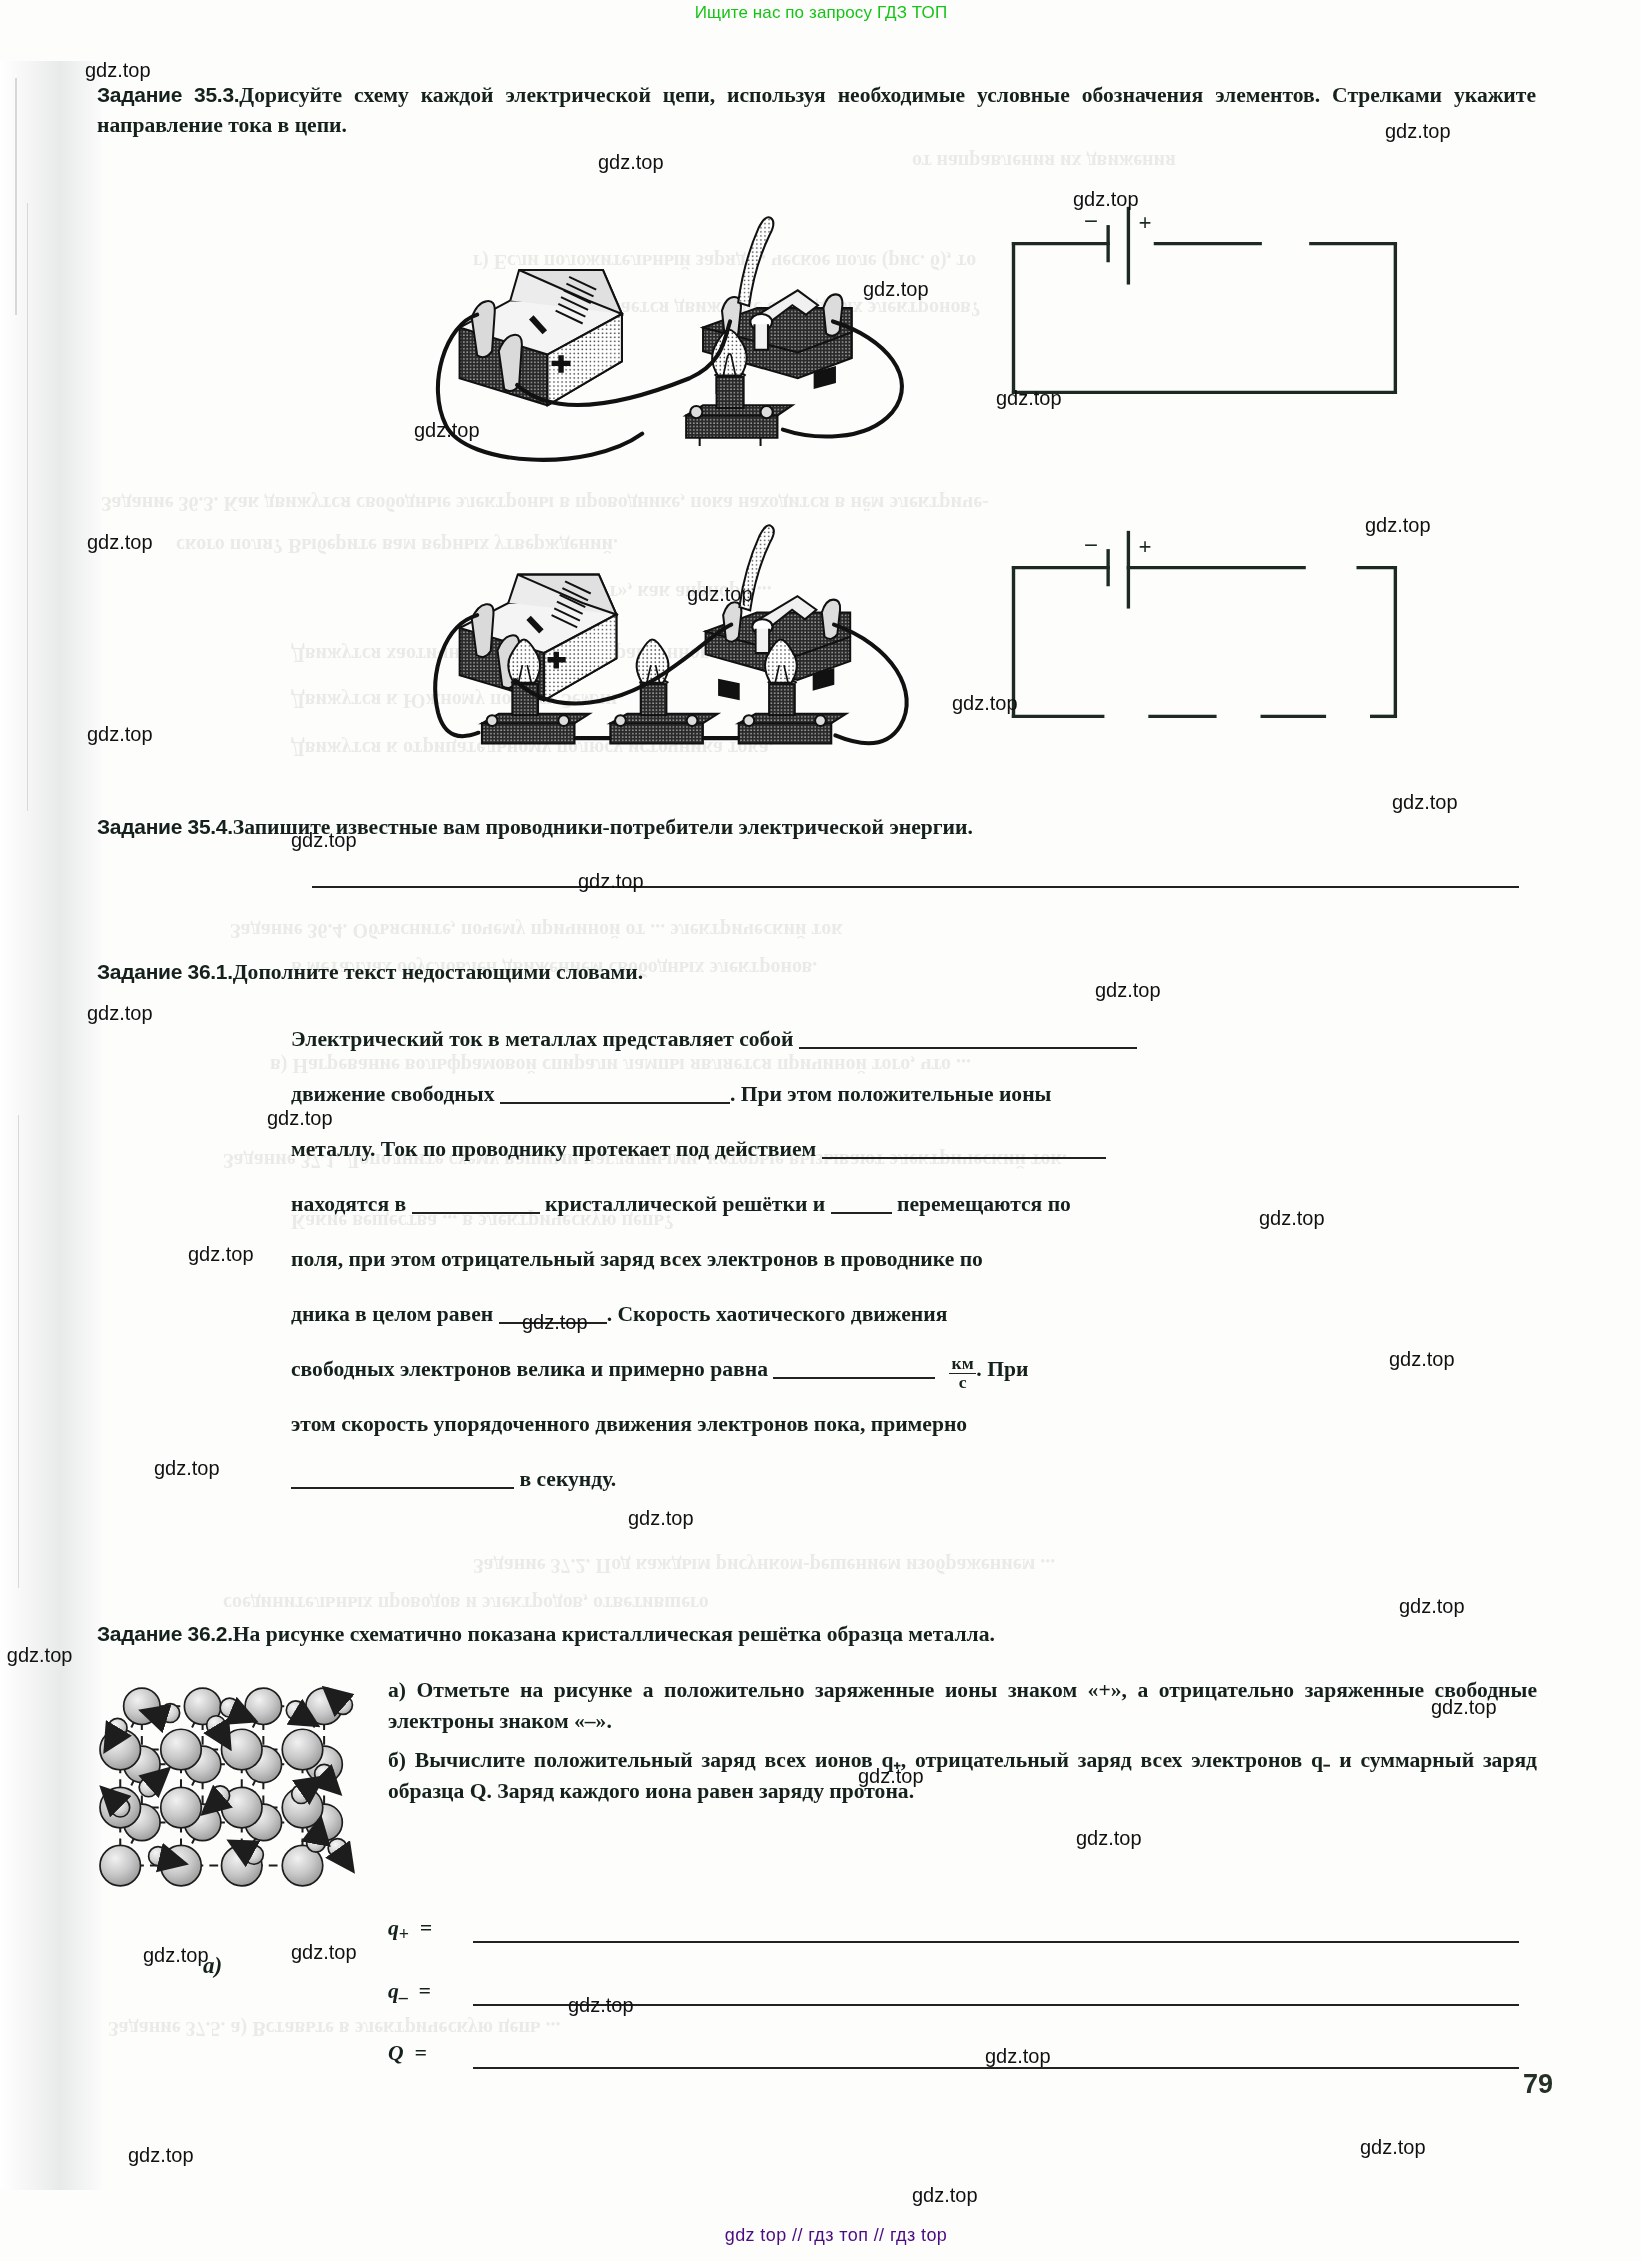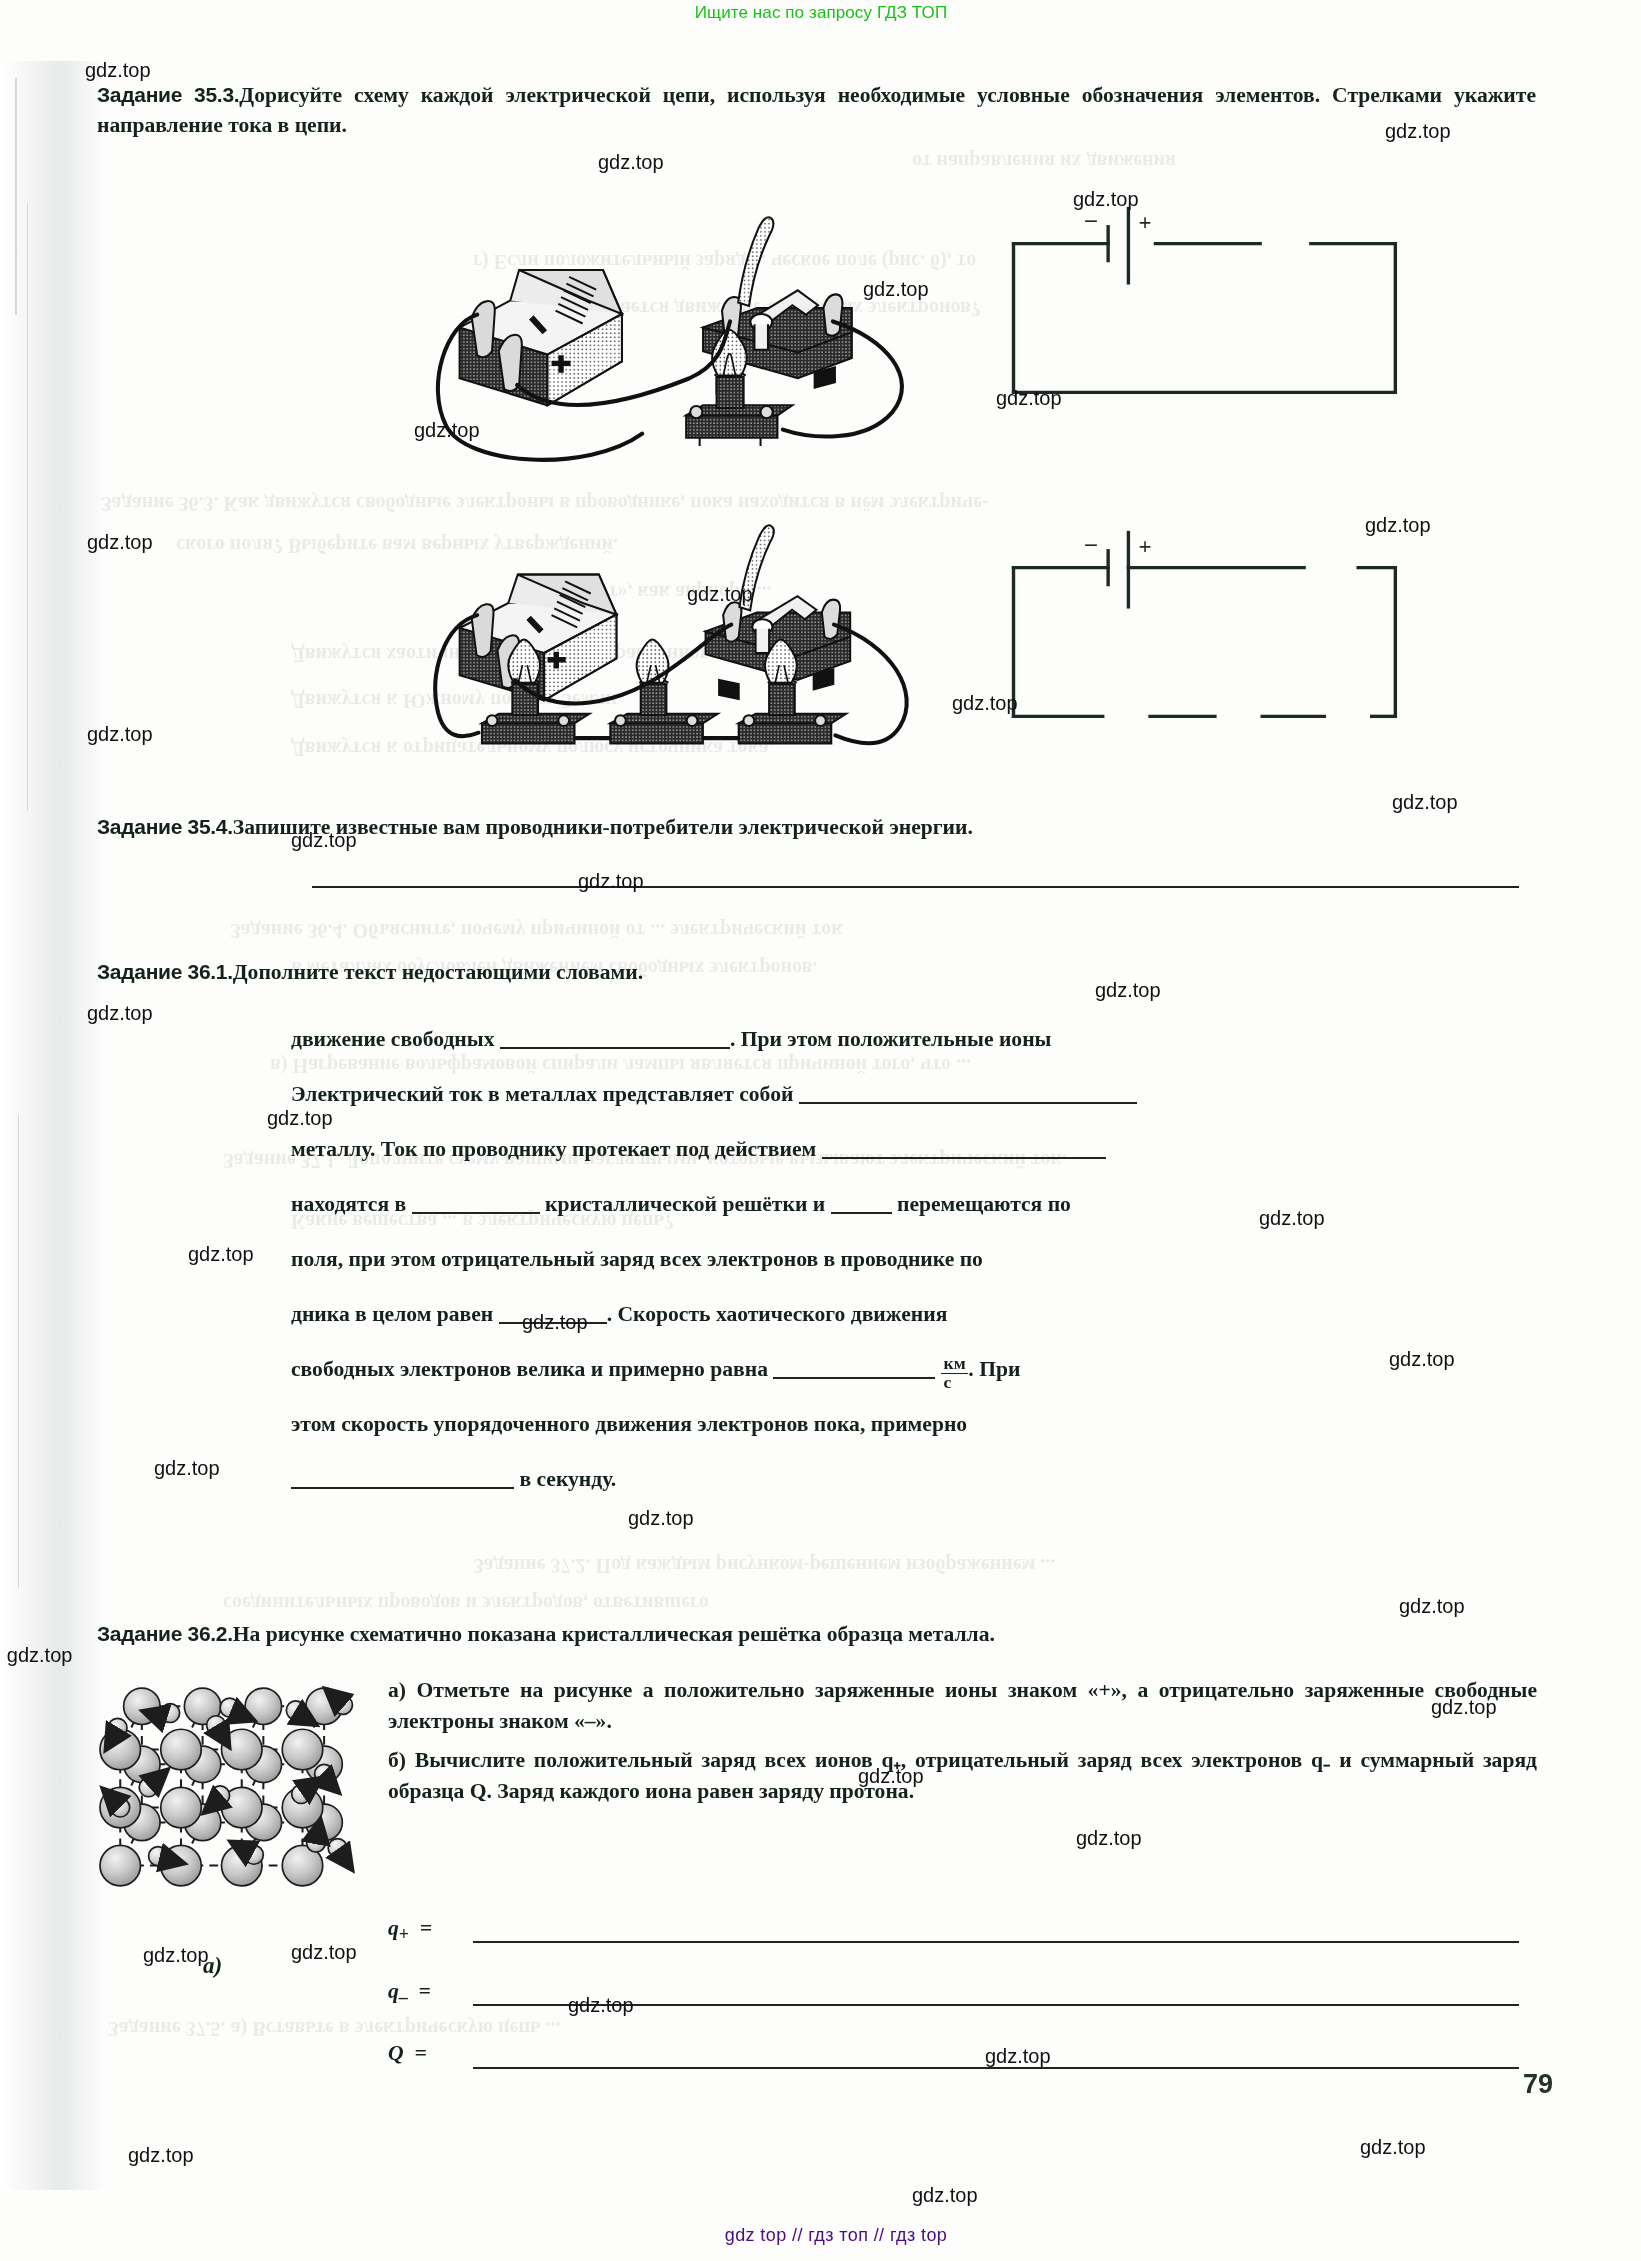--- a/index.html
+++ b/index.html
@@ -33,22 +33,22 @@
       font-size:21px;letter-spacing:-0.3px;}
   .ttext{font-family:"Liberation Serif",serif;font-weight:700;font-size:21.6px;
       line-height:30px;}
   .just{text-align:justify;}
 
   
   .fl{display:inline-block;border-bottom:2px solid #222;vertical-align:-3.4px;}
   .rule{position:absolute;height:2px;background:#222;}
 
   
-  .frac{display:inline-block;vertical-align:-12px;text-align:left;
-        font-size:17.6px;line-height:19px;font-weight:700;}
+  .frac{display:inline-block;vertical-align:-12px;text-align:center;
+        font-size:17.6px;line-height:19px;font-weight:700;margin-left:8px;}
   .frac .num{border-bottom:1.4px solid #222;padding:0 2.7px;}
   .frac .den{padding:0 2.7px;}
 
   
   #pageno{position:absolute;right:89px;top:2069px;
       font-family:"Liberation Sans",sans-serif;font-weight:700;font-size:27px;color:#253026;}
 
   
   .illus{position:absolute;}
   svg{display:block;overflow:visible;}
@@ -295,26 +295,26 @@
 
 <div class="task" style="left:97px;top:957px;width:1439px;">
   <div class="ttext">
     <span class="task-head">Задание 36.1.</span><span>Дополните текст недостающими словами.</span>
   </div>
 </div>
 
 <div class="task" style="left:291px;top:1012px;width:1230px;">
   <div class="ttext" style="line-height:55px;">
     <div>
+      <span>Электрический ток в металлах представляет собой</span>
+      <span class="fl" style="width:338px;"></span>
+    </div>
+    <div>
       <span>движение свободных</span>
       <span class="fl" style="width:230px;"></span><span>. При этом положительные ионы</span>
-    </div>
-    <div>
-      <span>Электрический ток в металлах представляет собой</span>
-      <span class="fl" style="width:338px;"></span>
     </div>
     <div>
       <span>металлу. Ток по проводнику протекает под действием</span>
       <span class="fl" style="width:284px;"></span>
     </div>
     <div>
       <span>находятся в</span>
       <span class="fl" style="width:128px;"></span>
       <span>кристаллической решётки и</span>
       <span class="fl" style="width:61px;"></span>

